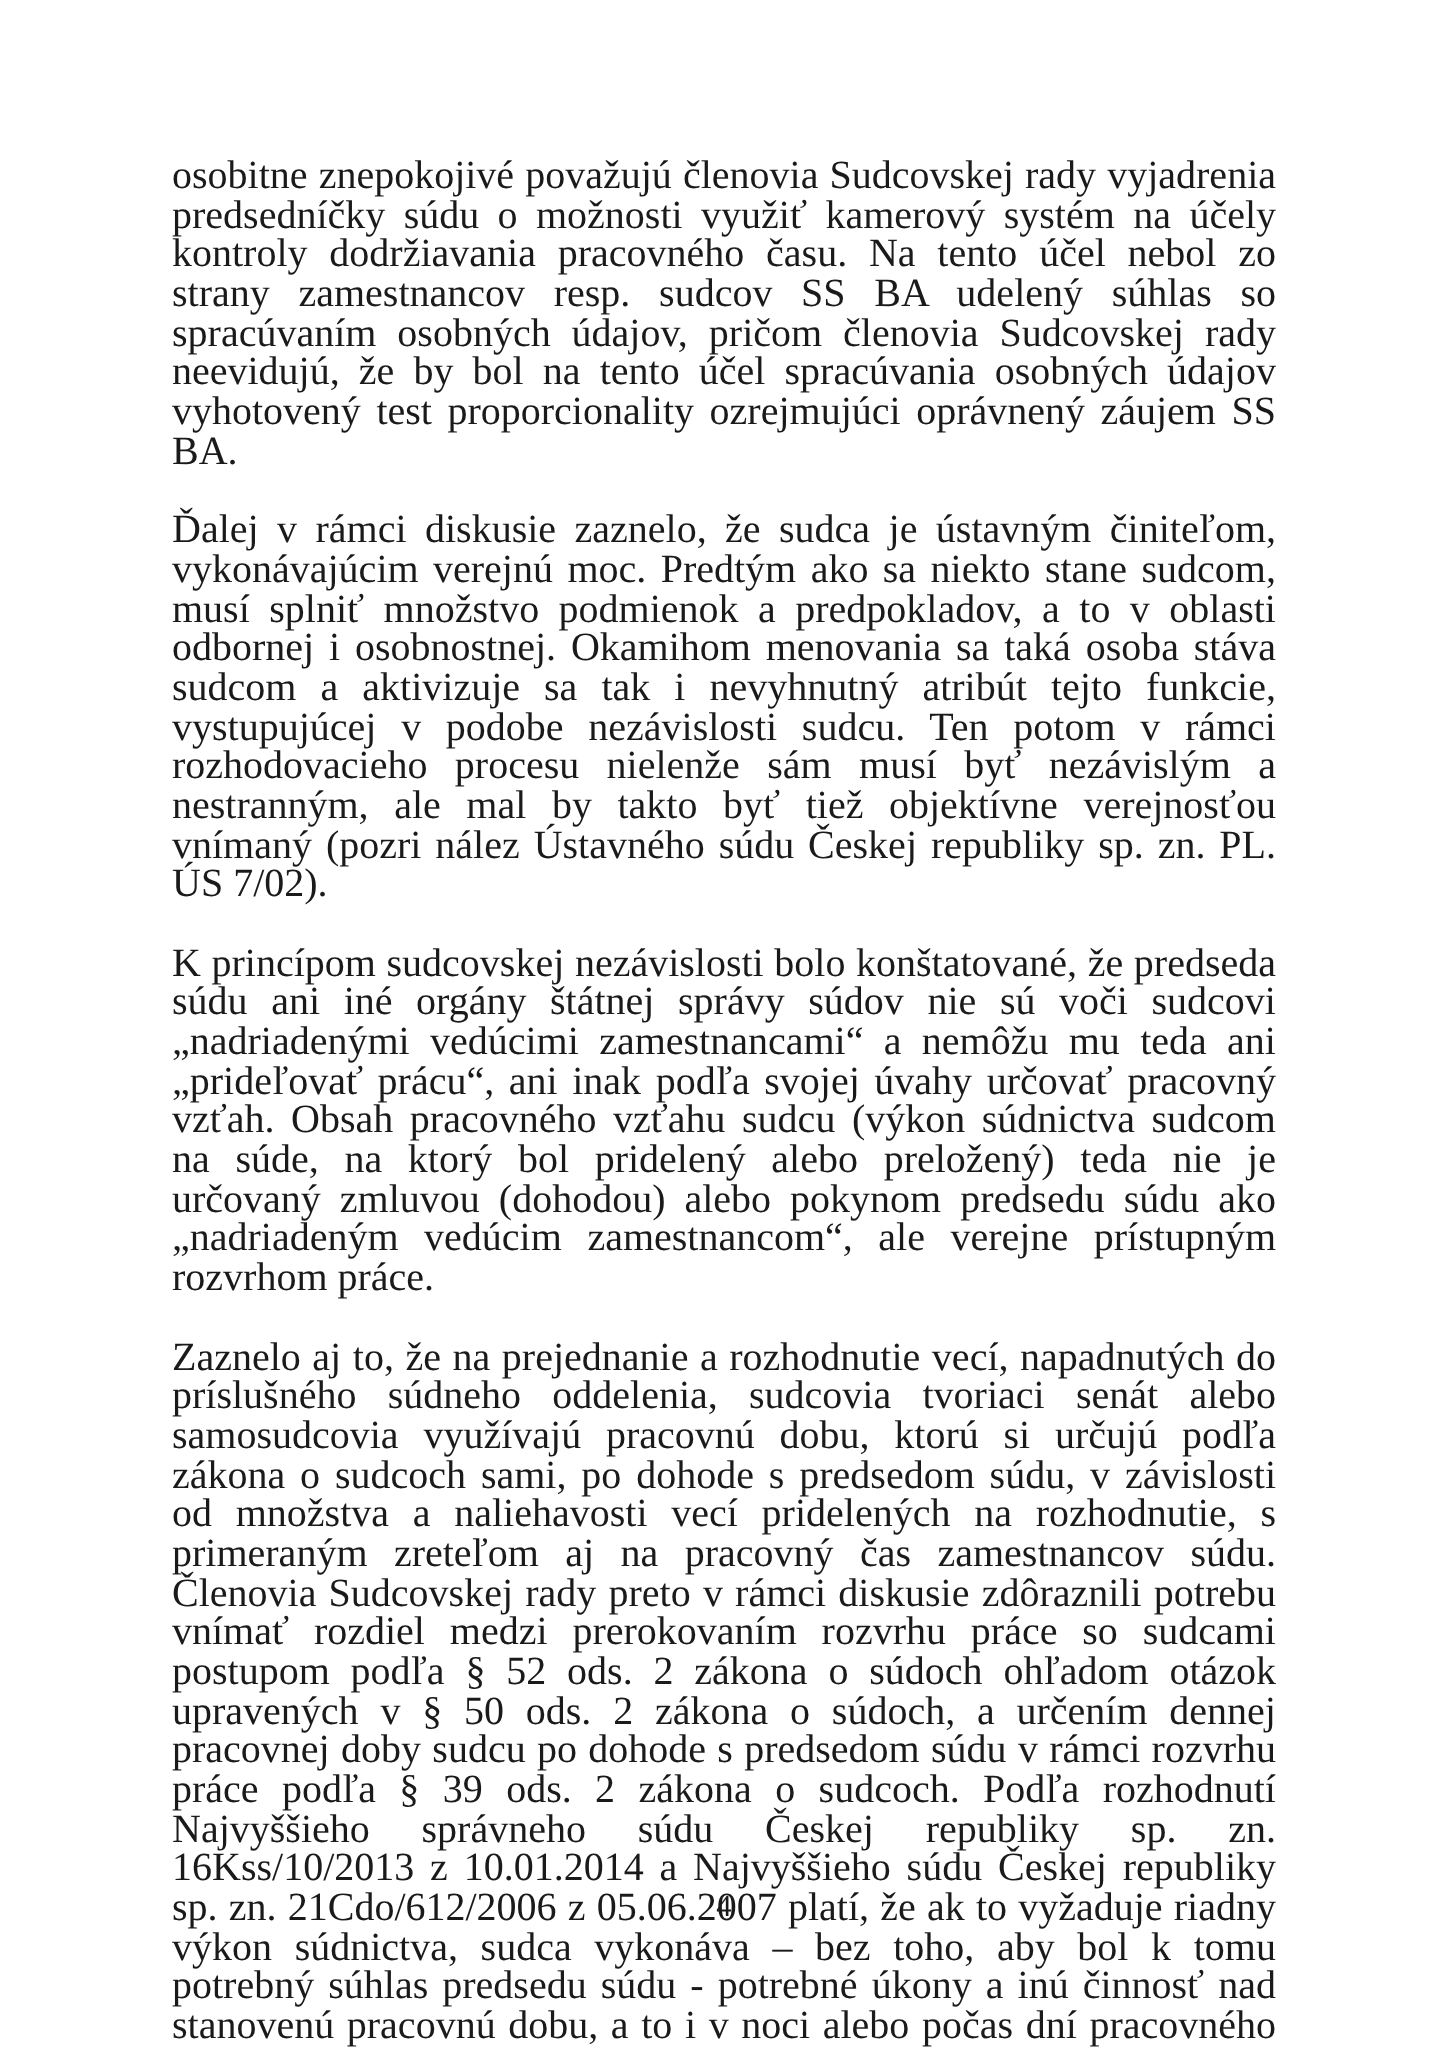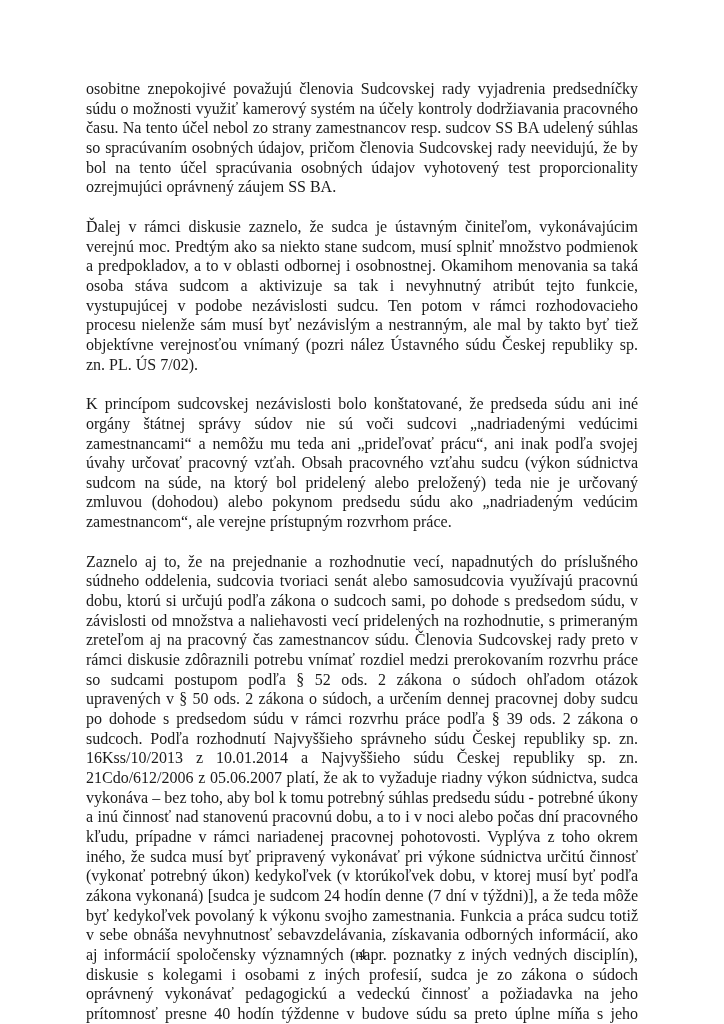--- a/index.html
+++ b/index.html
@@ -16,21 +16,21 @@
       color: #1a1a1a;
     }
     .page {
       position: absolute;
       left: 86px;
       top: 79px;
       width: 552px;
     }
     .para {
       margin: 0 0 20px 0;
-      font-size: 16px;
+      font-size: 20px;
       line-height: 19.65px;
       text-align: justify;
       text-align-last: left;
       hyphens: none;
       font-family: Liberation Serif, serif;
     }
     .page-number {
       position: absolute;
       left: 0;
       width: 724px;

